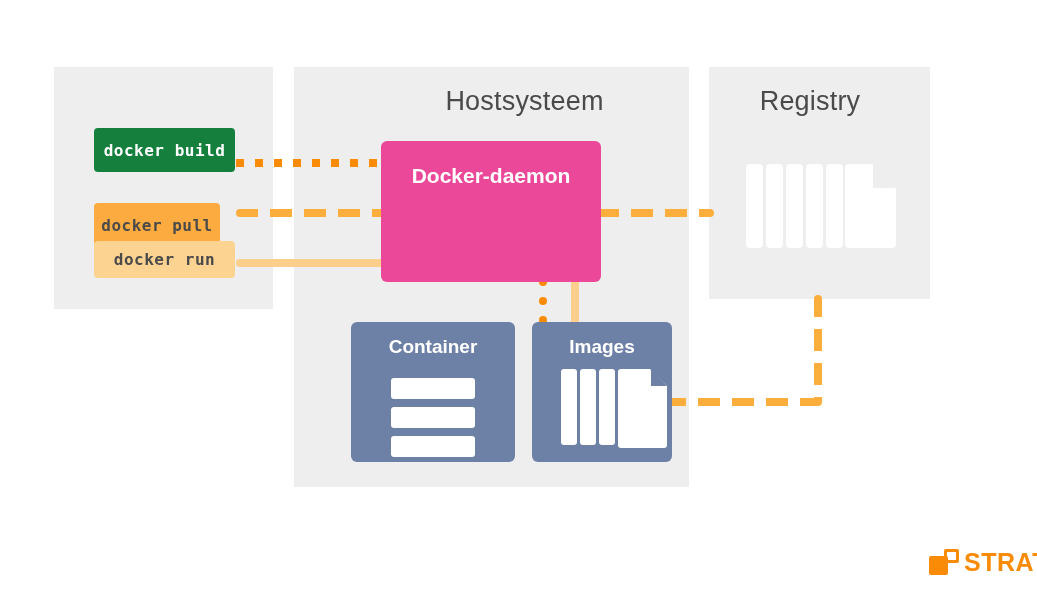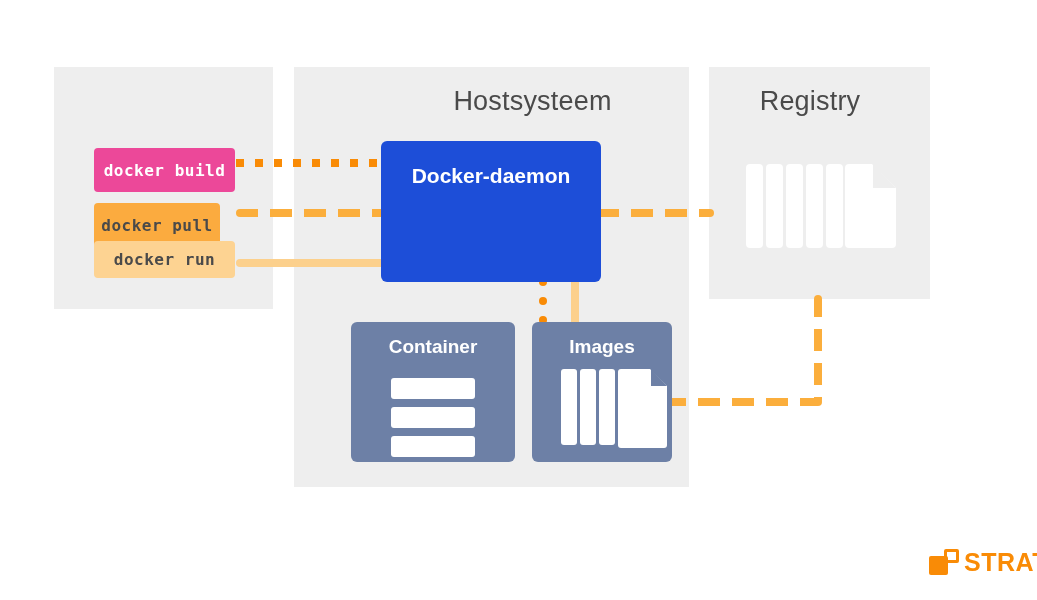--- a/index.html
+++ b/index.html
@@ -44,21 +44,21 @@
     display: flex;
     align-items: center;
     justify-content: center;
     letter-spacing: 0.5px;
   }
 
   
   .node {
     position: absolute;
     border-radius: 6px;
-    background: #1d4ed8;
+    background: #ec4899;
   }
   .node.dark {
     background: #6d80a6;
     margin-left: 33px;
   }
   .node-label {
     position: absolute;
     width: 100%;
     text-align: center;
     color: #ffffff;
@@ -170,21 +170,21 @@
 </style>
 </head>
 <body>
 
 <div id="canvas">
 
   <div class="panel" style="left:54px; top:67px; width:219px; height:242px;"></div>
   <div class="panel" style="left:294px; top:67px; width:395px; height:420px;"></div>
   <div class="panel" style="left:709px; top:67px; width:221px; height:232px;"></div>
 
-  <div class="panel-title" style="left:302px; top:86px; width:461px;">Hostsysteem</div>
+  <div class="panel-title" style="left:294px; top:86px; width:461px;">Hostsysteem</div>
   <div class="panel-title" style="left:709px; top:86px; width:202px;">Registry</div>
 
   <div class="line-dotted-h" style="left:236px; top:159px; width:150px;"></div>
 
   <div class="line-dashed-h" style="left:236px; top:209px; width:150px;"></div>
 
   <div class="line-dashed-h" style="left:597px; top:209px; width:117px;"></div>
 
   <div class="line-solid" style="left:236px; top:259px; width:150px; height:8px;"></div>
 
@@ -196,21 +196,21 @@
     <i></i>
       <i></i>
       <i></i>
       <i></i>
   </div>
 
   <div class="line-dashed-h" style="left:664px; top:398px; width:158px;"></div>
 
   <div class="line-dashed-v" style="left:814px; top:295px; height:108px;"></div>
 
-  <div class="cmd" style="left:94px; top:148px; width:141px; height:44px; background:#ec4899; color:#ffffff;">
+  <div class="cmd" style="left:94px; top:128px; width:141px; height:44px; background:#15803d; color:#ffffff;">
     <span>docker build</span>
   </div>
   <div class="cmd" style="left:94px; top:203px; width:126px; height:44px; background:#fbab3f; color:#4a4a4a;">
     <span>docker pull</span>
   </div>
   <div class="cmd" style="left:94px; top:241px; width:141px; height:37px; background:#fdd392; color:#4a4a4a;">
     <span>docker run</span>
   </div>
 
   <div class="node" style="left:381px; top:141px; width:220px; height:141px;">

